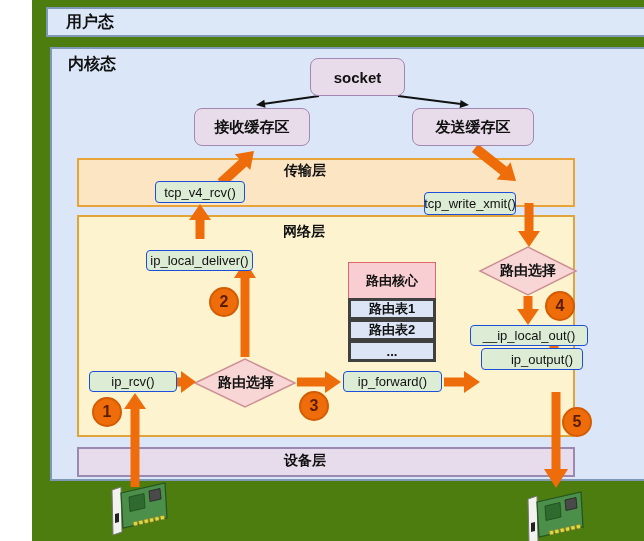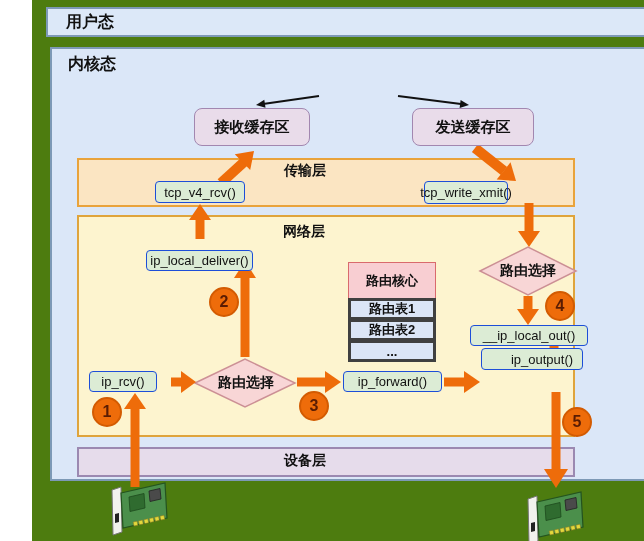--- a/index.html
+++ b/index.html
@@ -26,23 +26,23 @@
 
   
   .pbox{background:#e9dcea;border:1.5px solid #a287b0;border-radius:8px;display:flex;align-items:center;justify-content:center;font-size:15px;font-weight:bold;color:#111;z-index:5;}
   .socket-box{left:278px;top:58px;width:95px;height:38px;}
   .recv-box{left:162px;top:108px;width:116px;height:38px;}
   .send-box{left:380px;top:108px;width:122px;height:38px;}
 
   
   .gbox{background:#dcecd5;border:1px solid #1d4ed8;border-radius:4px;display:flex;align-items:center;justify-content:center;font-size:13px;color:#111;z-index:5;white-space:nowrap;}
   .fx-tcp-v4-rcv{left:123px;top:181px;width:90px;height:22px;}
-  .fx-tcp-write-xmit{left:392px;top:181px;width:84px;height:23px;}
+  .fx-tcp-write-xmit{left:392px;top:192px;width:92px;height:23px;}
   .fx-ip-local-deliver{left:114px;top:250px;width:107px;height:21px;}
-  .fx-ip-rcv{left:57px;top:371px;width:68px;height:21px;}
+  .fx-ip-rcv{left:57px;top:371px;width:88px;height:21px;}
   .fx-ip-forward{left:311px;top:371px;width:99px;height:21px;}
   .fx-ip-output{left:449px;top:348px;width:102px;height:22px;padding-left:20px;}
   .fx-ip-local-out{left:438px;top:325px;width:118px;height:21px;}
 
   
   .rtable{left:316px;top:262px;width:88px;z-index:3;}
   .rtable .cell{box-sizing:border-box;width:100%;display:flex;align-items:center;justify-content:center;font-size:13px;font-weight:bold;color:#111;}
   .rtable .head{height:37px;background:#f8ced2;border:1px solid #d96a6d;}
   .rtable .row{height:22px;background:#dbe5f6;border:3px solid #404040;margin-top:-1px;}
 
@@ -159,20 +159,21 @@
           <line x1="287" y1="96" x2="231" y2="104" stroke-width="2"></line>
           <polygon points="224,105 232.3,99.7 233.5,107.7" stroke="none"></polygon>
         </g>
       <g>
           <line x1="366" y1="96" x2="429" y2="104" stroke-width="2"></line>
           <polygon points="437,105 427.6,107.9 428.6,99.9" stroke="none"></polygon>
         </g>
     </g>
   </svg>
 
+  <div class="abs pbox socket-box">socket</div>
   <div class="abs pbox recv-box">接收缓存区</div>
   <div class="abs pbox send-box">发送缓存区</div>
 
   <div class="abs gbox fx-tcp-v4-rcv">tcp_v4_rcv()</div>
   <div class="abs gbox fx-tcp-write-xmit">tcp_write_xmit()</div>
   <div class="abs gbox fx-ip-local-deliver">ip_local_deliver()</div>
   <div class="abs gbox fx-ip-rcv">ip_rcv()</div>
   <div class="abs gbox fx-ip-forward">ip_forward()</div>
   <div class="abs gbox fx-ip-output">ip_output()</div>
   <div class="abs gbox fx-ip-local-out">__ip_local_out()</div>

